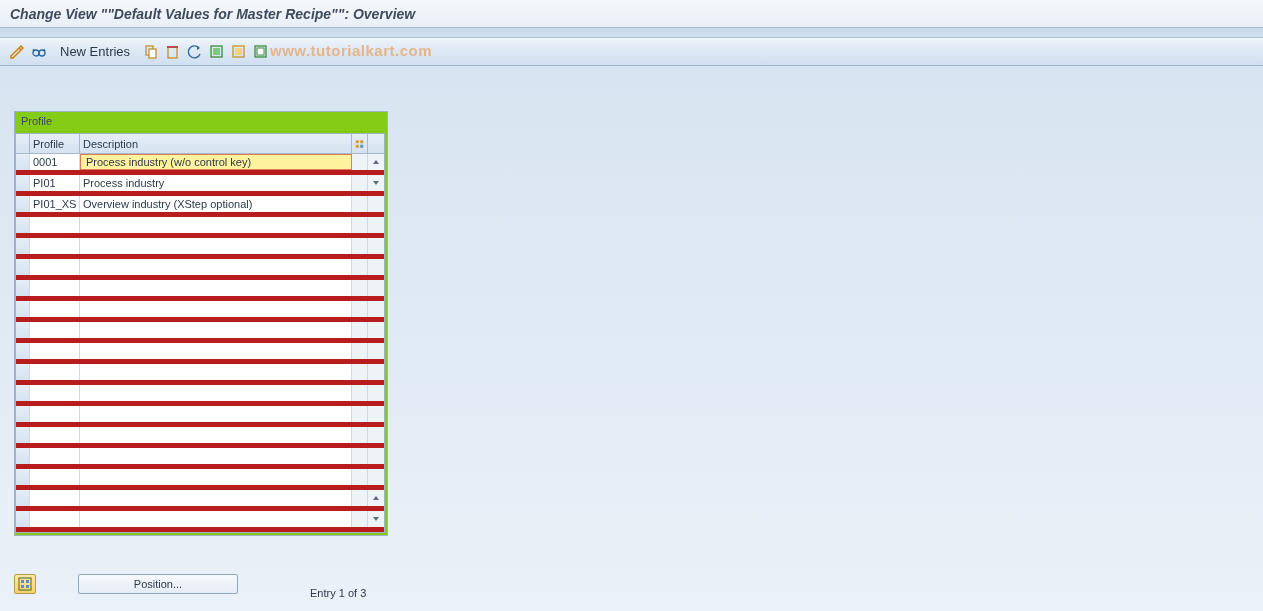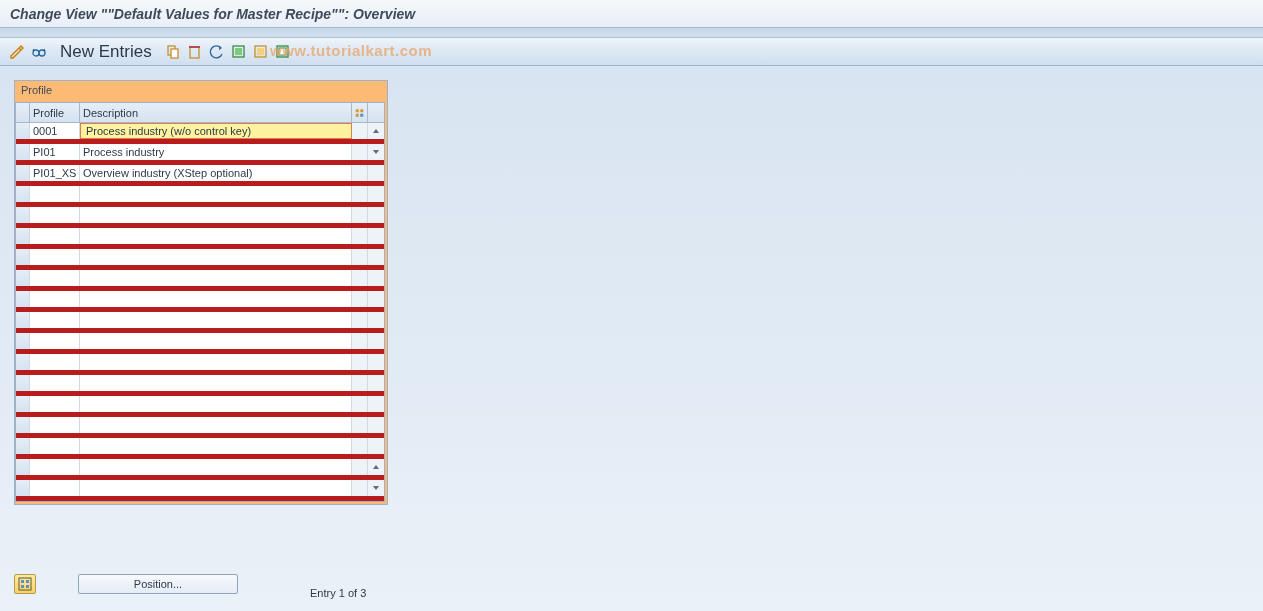--- a/index.html
+++ b/index.html
@@ -51,23 +51,23 @@
       align-items: center;
       justify-content: center;
       cursor: pointer;
       border-radius: 2px;
     }
     .tb-icon svg { width: 16px; height: 16px; }
     .tb-btn {
       height: 20px;
       padding: 0 8px;
       display: flex;
-      align-items: flex-start;
+      align-items: center;
       cursor: pointer;
-      font-size: 17px;
+      font-size: 13px;
       color: #2c3a4a;
       border-radius: 2px;
     }
     .watermark {
       position: absolute;
       left: 270px;
       top: 4px;
       font-size: 15px;
       color: #e8a468;
       opacity: 0.75;
@@ -76,21 +76,22 @@
       font-family: "Segoe UI", Arial, sans-serif;
       font-weight: bold;
     }
     
     .content {
       padding: 14px 0 0 14px;
     }
     .panel {
       width: 374px;
       border: 1px solid #9fb2c8;
-      background: #fdba74;
+      background: #84cc16;
+      margin-top: 31px;
     }
     .panel-title {
       padding: 3px 6px 6px 6px;
       color: #3f4a5a;
       font-size: 11px;
     }
     .grid {
       position: relative;
       background: #fff;
       border: 1px solid #9fb2c8;

